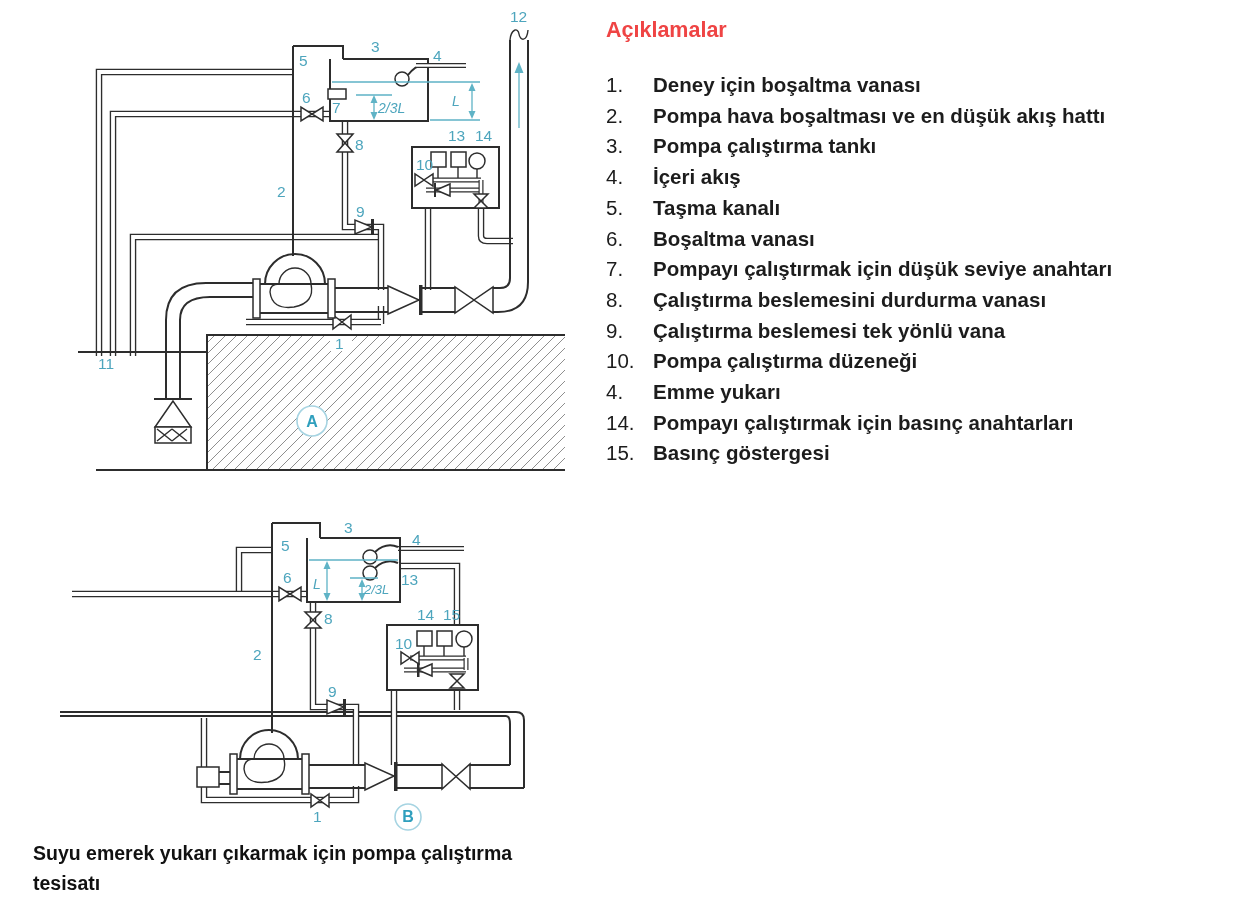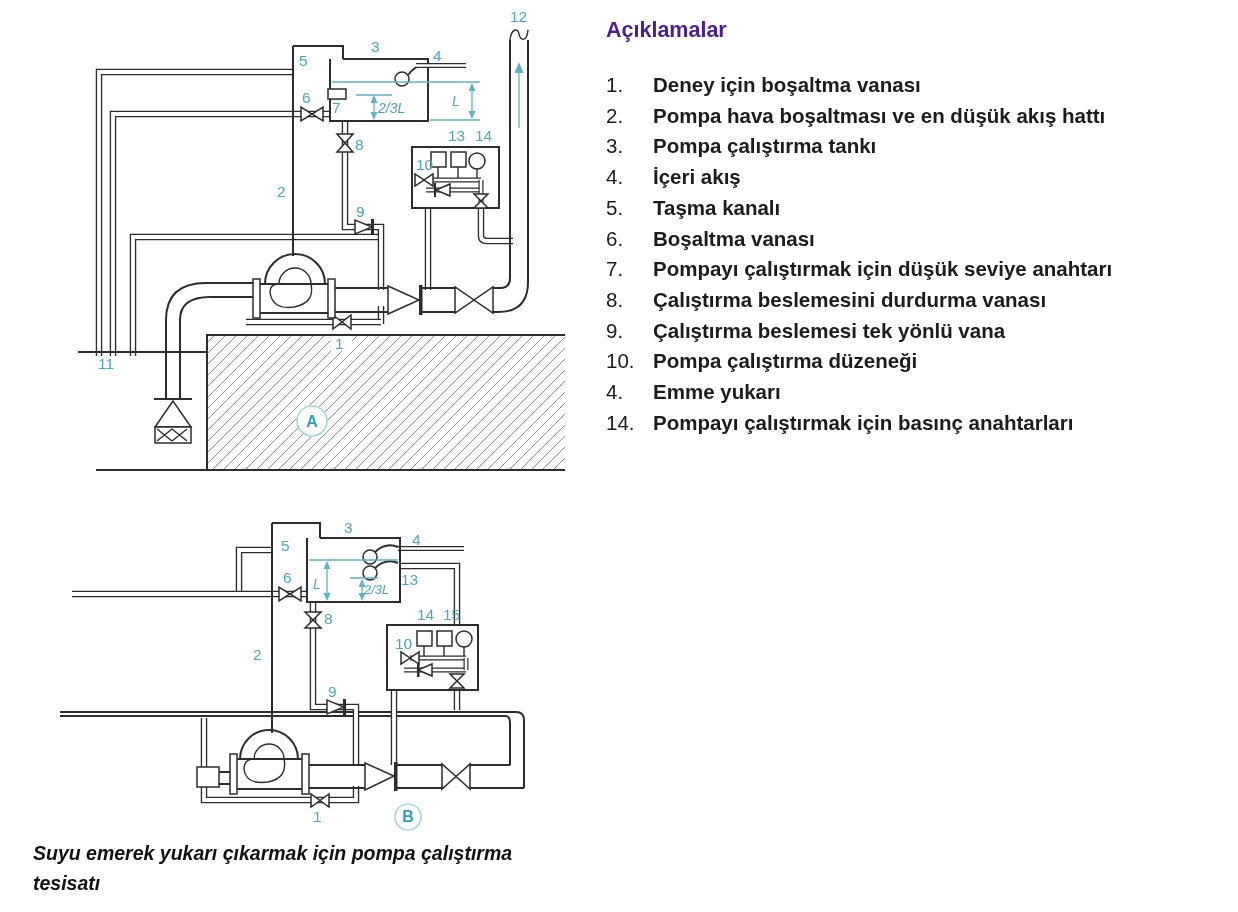--- a/index.html
+++ b/index.html
@@ -17,27 +17,27 @@
   .wf2{fill:#fff;stroke:#2d2d2d;stroke-width:2;}
   .tl{fill:none;stroke:#5fb3c6;stroke-width:1.3;}
   .tlf{fill:#5fb3c6;stroke:none;}
   text.lbl{fill:#4da5bd;font-family:"Liberation Sans",sans-serif;font-size:15.5px;}
   text.dim{fill:#4da5bd;font-family:"Liberation Sans",sans-serif;font-style:italic;font-size:14px;}
   text.badge{fill:#2f9fbd;font-family:"Liberation Sans",sans-serif;font-weight:bold;
              font-size:16px;text-anchor:middle;}
   .badge-ring{fill:#fff;stroke:#a6d4e2;stroke-width:1.6;}
   
   .legend{position:absolute;left:606px;top:18px;width:624px;}
-  .legend-title{font-size:21.5px;font-weight:700;margin:0 0 27px 0;color:#4c1d95;}
+  .legend-title{font-size:21.5px;font-weight:700;margin:0 0 27px 0;color:#ef4444;}
   .lrow{display:flex;font-size:20.5px;line-height:30.7px;color:#1c1c1c;}
   .lnum{width:47px;flex:none;}
   .ltxt{flex:1;font-weight:bold;}
   
   .caption{position:absolute;left:33px;top:838px;width:548px;font-size:19.5px;
-           font-weight:700;font-style:italic;line-height:30px;color:#111;}
+           font-weight:700;line-height:30px;color:#111;}
 </style>
 </head>
 <body>
 
 <svg class="diagram-svg" width="600" height="912" viewBox="0 0 600 912">
   <defs>
     <pattern id="hatch" width="11" height="11" patternUnits="userSpaceOnUse">
       <path d="M-2,13 L13,-2 M-7.5,7.5 L7.5,-7.5 M3.5,18.5 L18.5,3.5" stroke="#8f8f8f" stroke-width="1" fill="none"></path>
     </pattern>
   </defs>
@@ -389,15 +389,19 @@
       <span class="ltxt">Pompa çalıştırma düzeneği</span>
     </div>
   <div class="lrow">
       <span class="lnum">4.</span>
       <span class="ltxt">Emme yukarı</span>
     </div>
   <div class="lrow">
       <span class="lnum">14.</span>
       <span class="ltxt">Pompayı çalıştırmak için basınç anahtarları</span>
     </div>
+  <div class="lrow">
+      <span class="lnum">15.</span>
+      <span class="ltxt">Basınç göstergesi</span>
+    </div>
 </div>
 
 <div class="caption">Suyu emerek yukarı çıkarmak için pompa çalıştırma tesisatı</div>
 
 </body></html>

